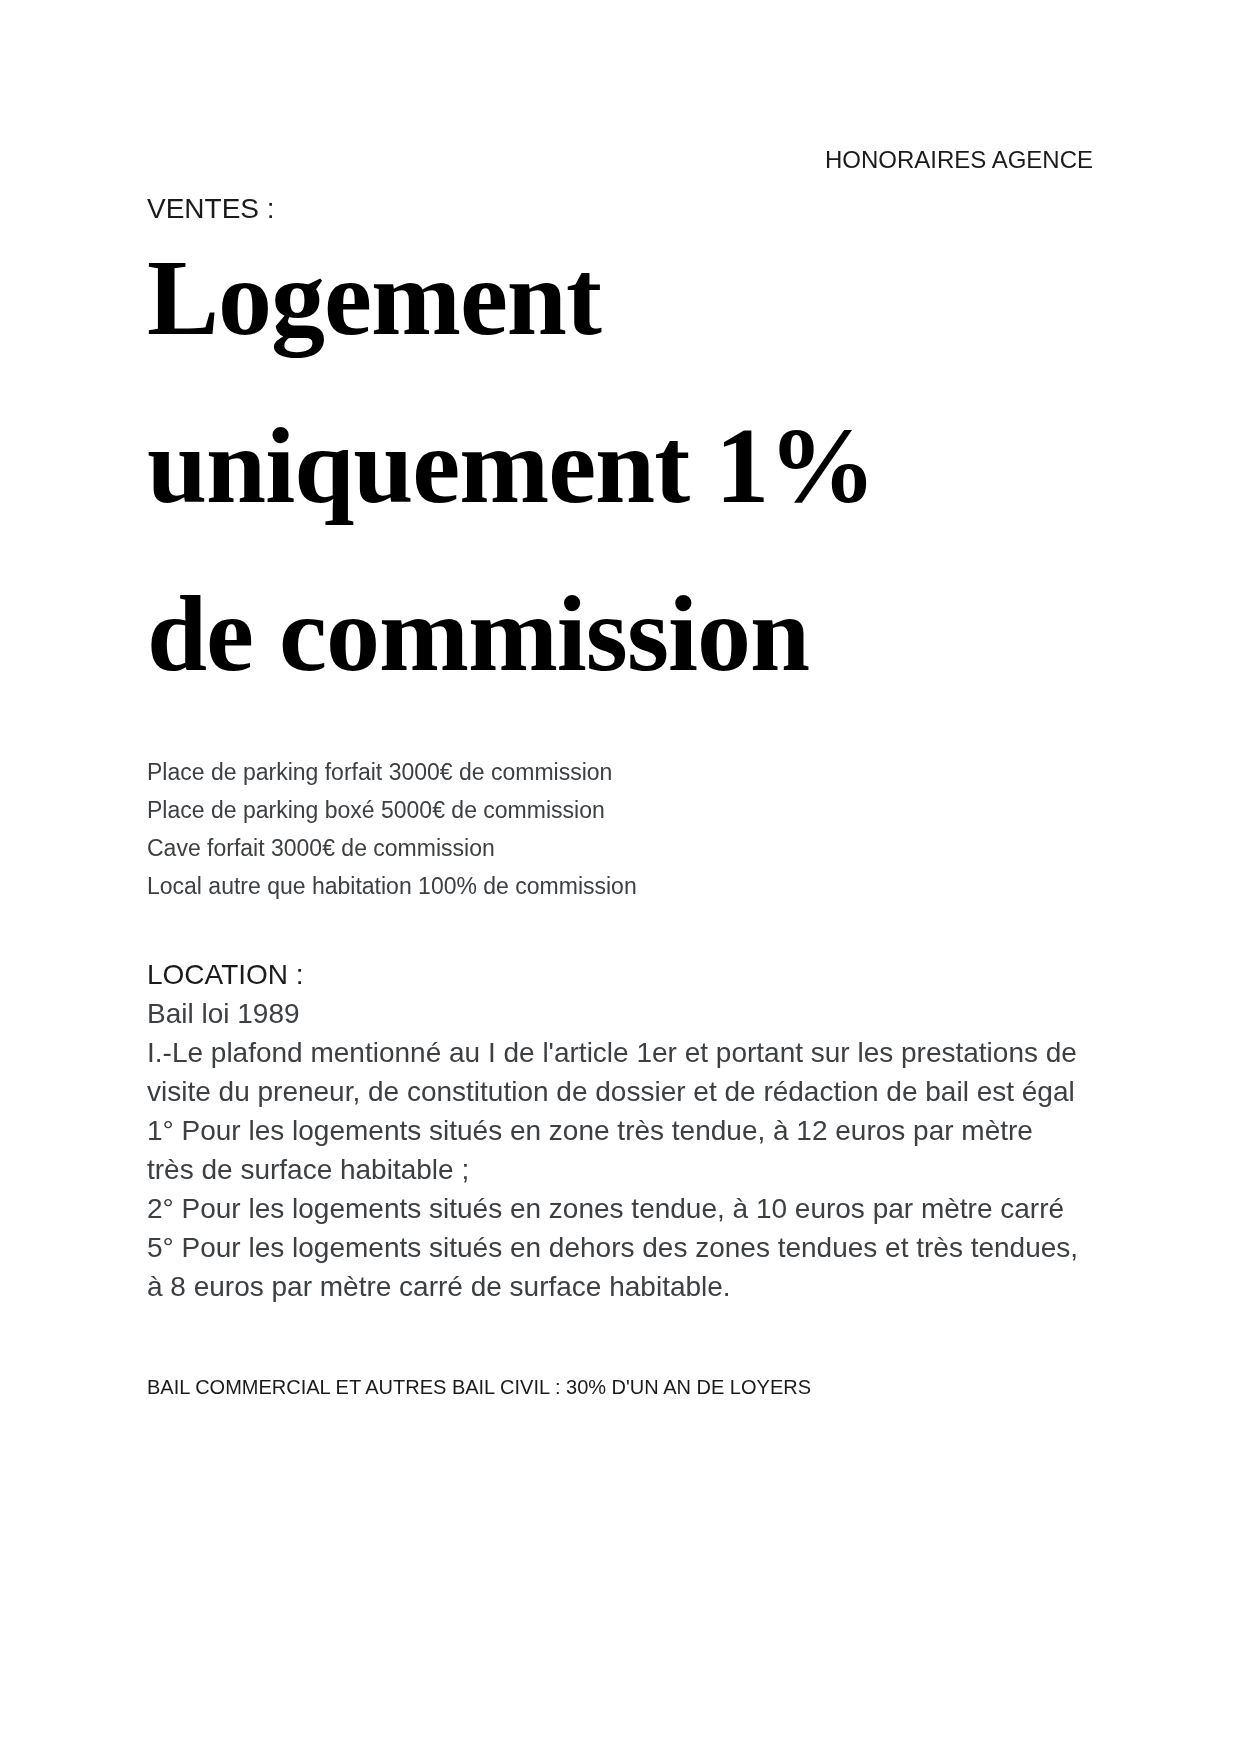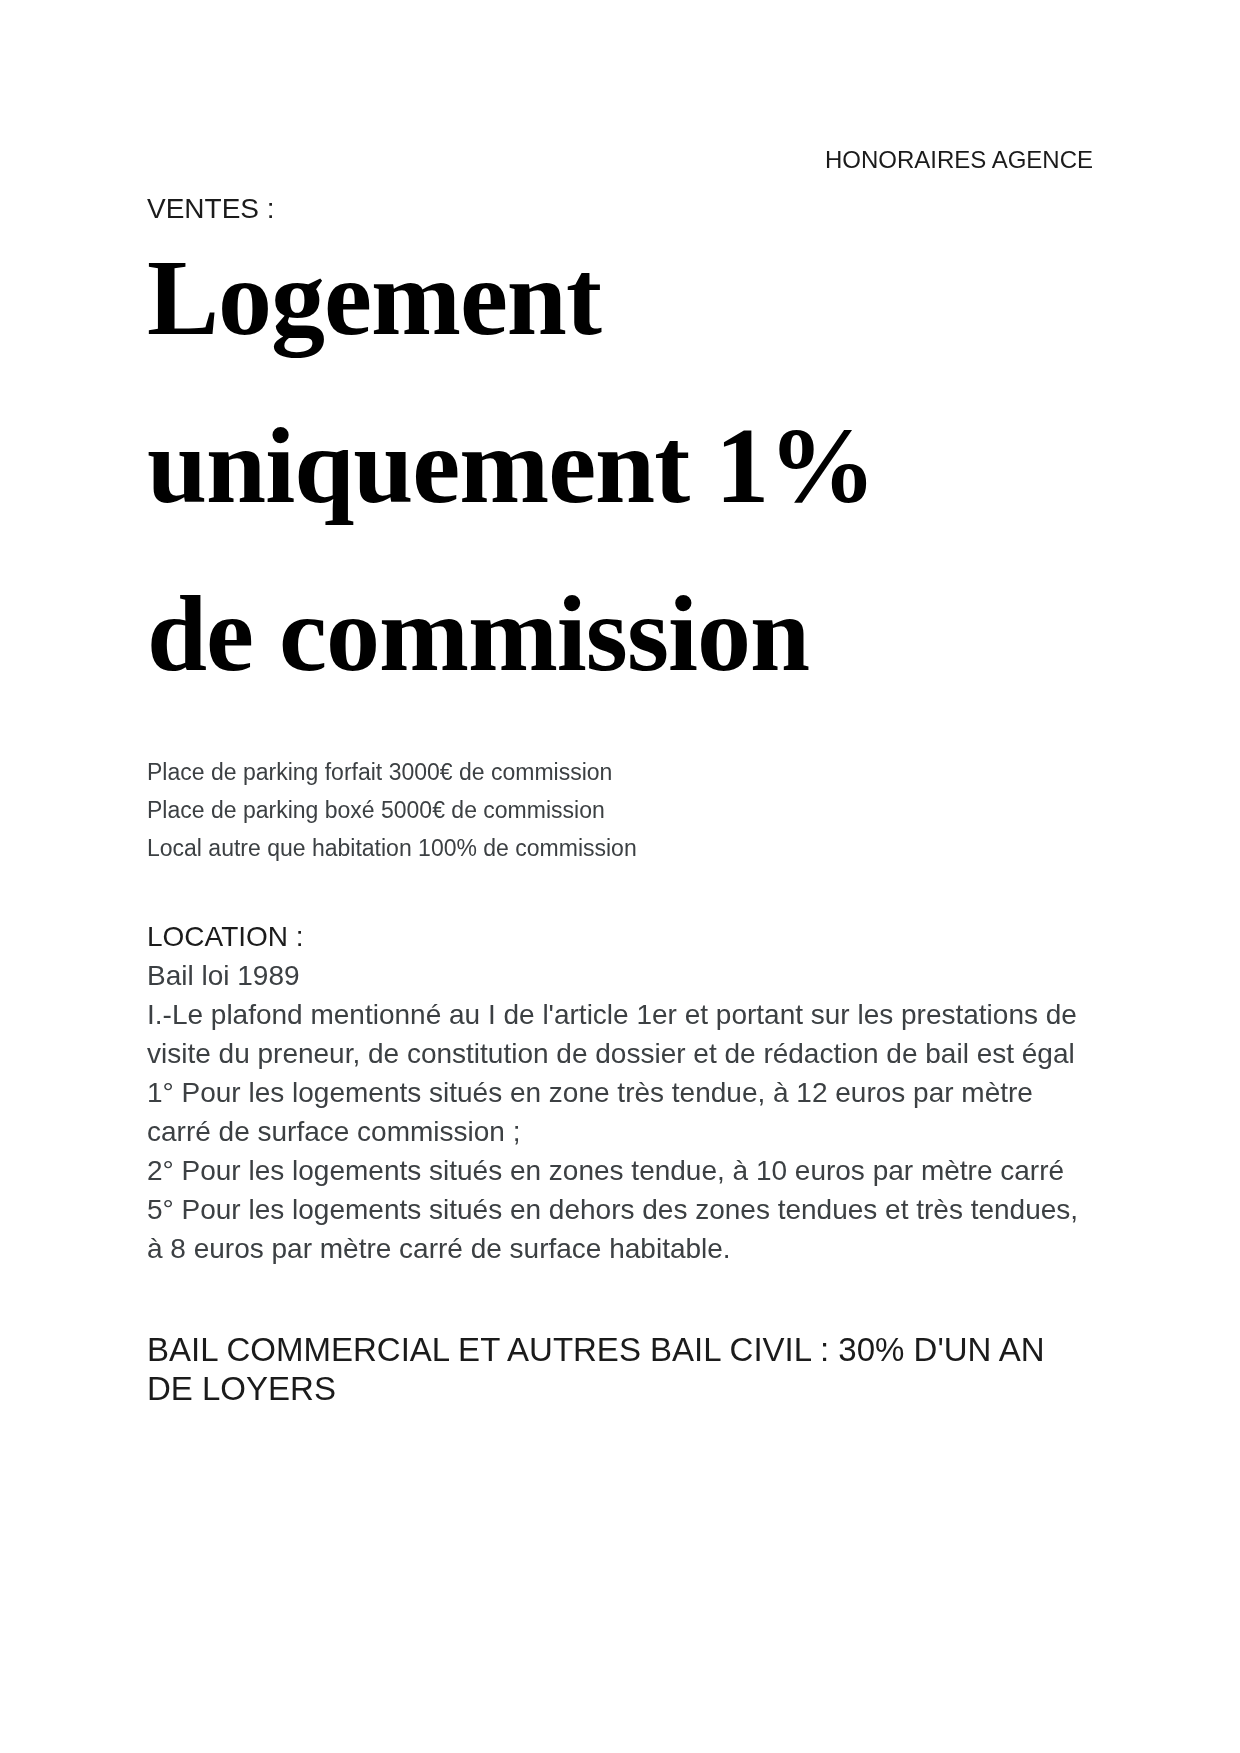--- a/index.html
+++ b/index.html
@@ -57,21 +57,21 @@
   .location-block {
     margin-top: 50px;
     font-size: 28px;
     line-height: 39px;
     color: var(--body-color);
   }
   .line { display: block; }
   .dark-line { color: var(--heading-color); }
   .bail-commercial {
     margin-top: 62px;
-    font-size: 33px;
+    font-size: 20px;
     line-height: 39px;
     color: var(--heading-color);
   }
 </style>
 </head>
 <body>
 
 <div class="page">
 
   <div class="kicker">HONORAIRES AGENCE</div>
@@ -80,30 +80,31 @@
 
   <h1 class="doc-title">
     <span class="t-line">Logement</span>
     <span class="t-line">uniquement 1%</span>
     <span class="t-line">de commission</span>
   </h1>
 
   <p class="fees">
     <span class="line">Place de parking forfait 3000€ de commission</span>
     <span class="line">Place de parking boxé 5000€ de commission</span>
+    <span class="line">Cave forfait 3000€ de commission</span>
     <span class="line">Local autre que habitation 100% de commission</span>
   </p>
 
   <p class="location-block">
     <span class="line dark-line">LOCATION :</span>
     <span class="line">Bail loi 1989</span>
     <span class="line">I.-Le plafond mentionné au I de l'article 1er et portant sur les prestations de</span>
     <span class="line">visite du preneur, de constitution de dossier et de rédaction de bail est égal</span>
     <span class="line">1° Pour les logements situés en zone très tendue, à 12 euros par mètre</span>
-    <span class="line">carré de surface commission ;</span>
+    <span class="line">très de surface habitable ;</span>
     <span class="line">2° Pour les logements situés en zones tendue, à 10 euros par mètre carré</span>
     <span class="line">5° Pour les logements situés en dehors des zones tendues et très tendues,</span>
     <span class="line">à 8 euros par mètre carré de surface habitable.</span>
   </p>
 
   <p class="bail-commercial">BAIL COMMERCIAL ET AUTRES BAIL CIVIL : 30% D'UN AN DE LOYERS</p>
 
 </div>
 
 </body></html>

